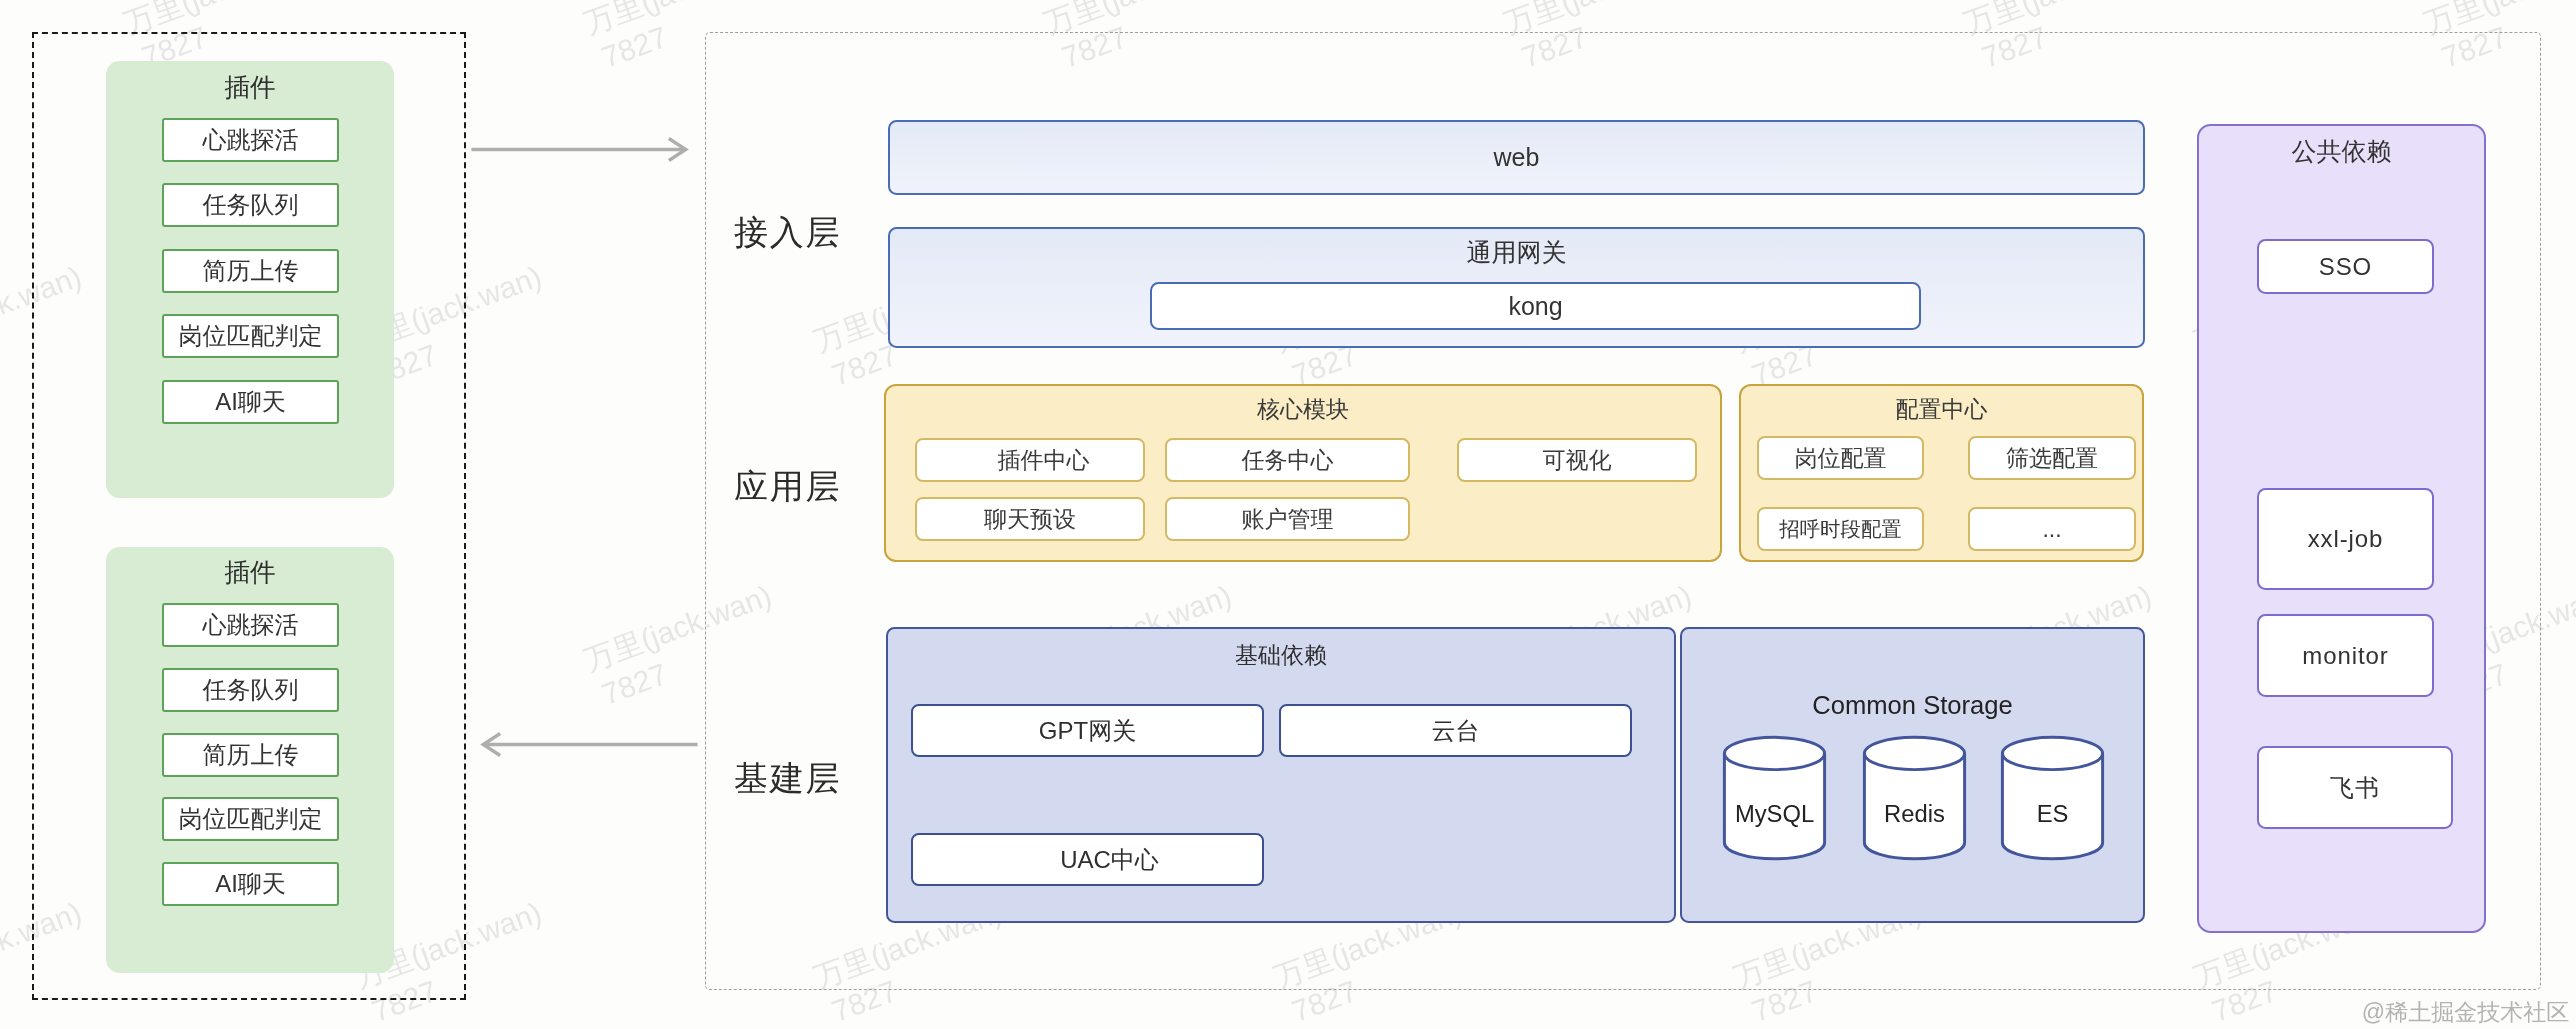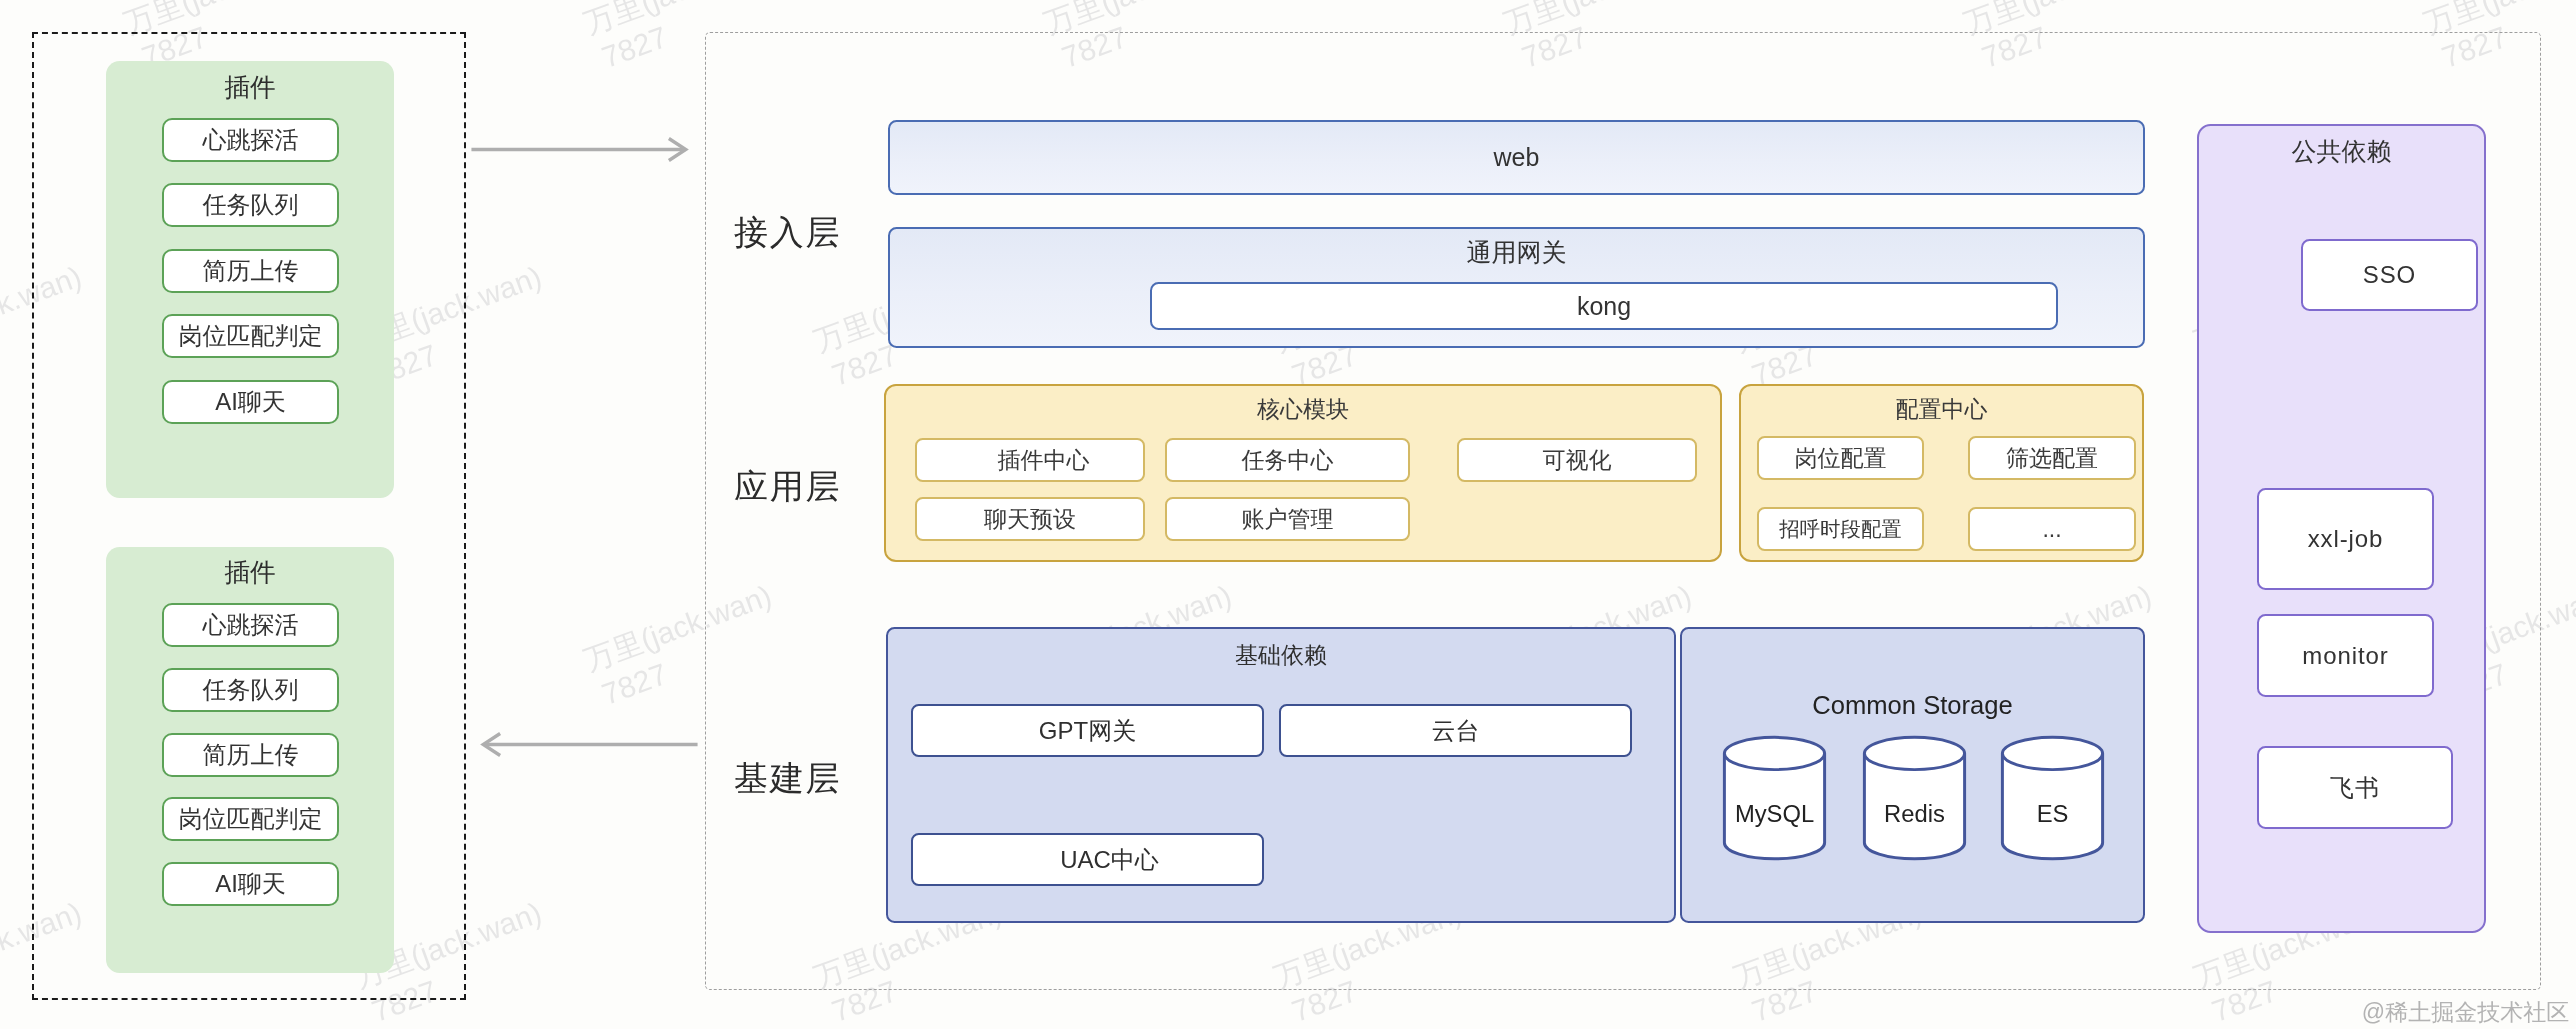--- a/index.html
+++ b/index.html
@@ -9,21 +9,21 @@
     font-family:"Liberation Sans","DejaVu Sans",sans-serif;
     color:#333;
   }
   .abs{position:absolute;box-sizing:border-box;}
   .center{display:flex;align-items:center;justify-content:center;text-align:center;}
 
   
   .left-dashed{border:2.6px dashed #1b1b1b;background:transparent;}
   .green-panel{background:#d7ecd2;border-radius:13.6px;}
   .green-title{font-size:25.6px;color:#2d2d2d;font-weight:500;}
-  .green-item{background:#ffffff;border:2.6px solid #5ca257;border-radius:10px;font-size:24px;color:#333;}
+  .green-item{background:#ffffff;border:2.6px solid #5ca257;border-radius:3px;font-size:24px;color:#333;}
 
   
   .main-dashed{border:1.7px dashed #9e9e9e;border-radius:5.1px;}
   .layer-label{font-size:34px;color:#2b2b2b;font-weight:500;letter-spacing:1.7px;}
 
   
   .blue-box{background:linear-gradient(180deg,#e3e9f6 0%,#ebeff9 55%,#f0f3fb 100%);
     border:2.6px solid #4a6cb3;border-radius:8.5px;}
   .blue-inner{background:#ffffff;border:2.6px solid #4a6cb3;border-radius:8.5px;}
   .blue-text{font-size:25px;color:#333;}
@@ -114,21 +114,21 @@
 
   <div class="abs main-dashed" style="left:705px;top:32px;width:1836px;height:958px;"></div>
 
   <div class="abs layer-label" style="left:734px;top:210px;">接入层</div>
   <div class="abs layer-label" style="left:734px;top:464px;">应用层</div>
   <div class="abs layer-label" style="left:734px;top:756px;">基建层</div>
 
   <div class="abs blue-box center blue-text" style="left:888px;top:120px;width:1257px;height:75px;">web</div>
   <div class="abs blue-box" style="left:888px;top:227px;width:1257px;height:121px;"></div>
   <div class="abs center blue-text" style="left:888px;top:237px;width:1257px;height:31px;">通用网关</div>
-  <div class="abs blue-inner center blue-text" style="left:1150px;top:282px;width:908px;height:48px;">kong</div>
+  <div class="abs blue-inner center blue-text" style="left:1150px;top:282px;width:771px;height:48px;">kong</div>
 
   <div class="abs yellow-panel" style="left:884px;top:384px;width:838px;height:178px;"></div>
   <div class="abs center yellow-title" style="left:884px;top:395px;width:838px;height:29px;">核心模块</div>
   <div class="abs center yellow-item" style="left:915px;top:438px;width:230px;height:44px;padding-left:27px;">插件中心</div>
   <div class="abs center yellow-item" style="left:1165px;top:438px;width:245px;height:44px;">任务中心</div>
   <div class="abs center yellow-item" style="left:1457px;top:438px;width:240px;height:44px;">可视化</div>
   <div class="abs center yellow-item" style="left:915px;top:497px;width:230px;height:44px;">聊天预设</div>
   <div class="abs center yellow-item" style="left:1165px;top:497px;width:245px;height:44px;">账户管理</div>
 
   <div class="abs yellow-panel" style="left:1739px;top:384px;width:405px;height:178px;"></div>
@@ -158,21 +158,21 @@
     <text x="63" y="105" text-anchor="middle" font-size="28" fill="#222">Redis</text>
   </svg>
   <svg class="abs" style="left:1999px;top:733px;" width="107" height="131" viewBox="0 0 126 154">
     <path d="M4,24 L4,129 A59,19 0 0 0 122,129 L122,24" fill="#ffffff" stroke="#44569b" stroke-width="3.5"></path>
     <ellipse cx="63" cy="24" rx="59" ry="19" fill="#ffffff" stroke="#44569b" stroke-width="3.5"></ellipse>
     <text x="63" y="105" text-anchor="middle" font-size="28" fill="#222">ES</text>
   </svg>
 
   <div class="abs purple-panel" style="left:2197px;top:124px;width:289px;height:809px;"></div>
   <div class="abs center purple-title" style="left:2197px;top:135px;width:289px;height:32px;">公共依赖</div>
-  <div class="abs center purple-item" style="left:2257px;top:239px;width:177px;height:72px;margin-left:44px;">SSO</div>
+  <div class="abs center purple-item" style="left:2257px;top:239px;width:177px;height:55px;">SSO</div>
   <div class="abs center purple-item" style="left:2257px;top:488px;width:177px;height:102px;">xxl-job</div>
   <div class="abs center purple-item" style="left:2257px;top:614px;width:177px;height:83px;">monitor</div>
   <div class="abs center purple-item" style="left:2257px;top:746px;width:196px;height:83px;">飞书</div>
 
   <div class="abs credit" style="right:6.8px;top:997px;">@稀土掘金技术社区</div>
 
 </div>
 
 
 </body></html>

